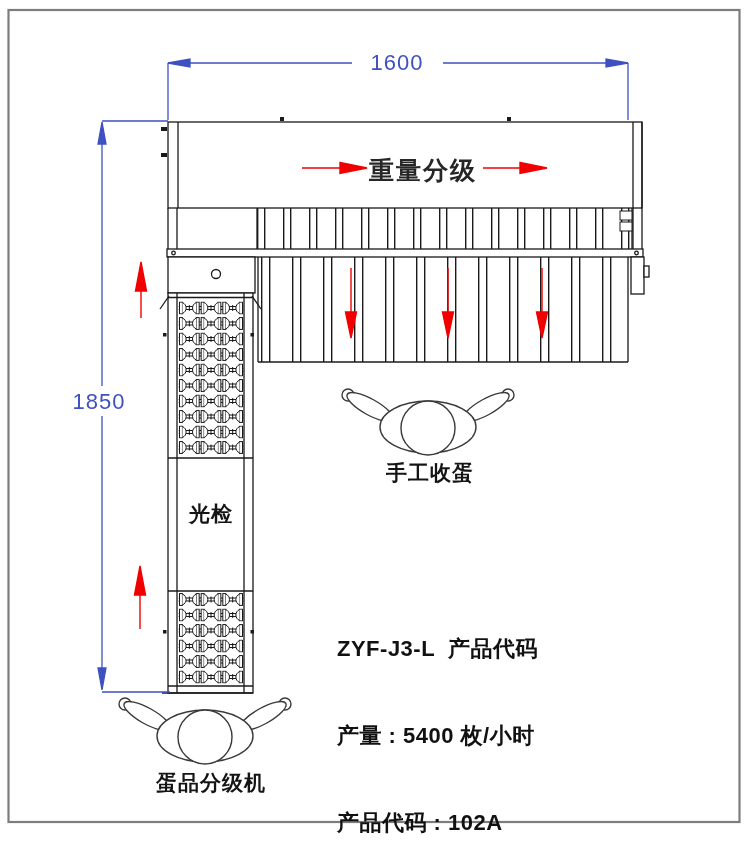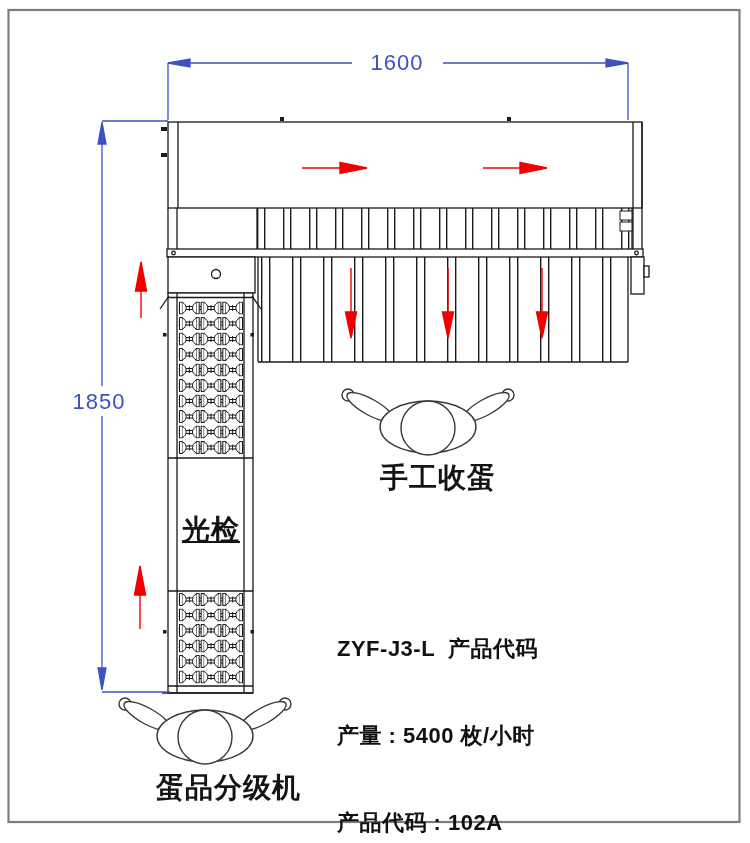--- a/index.html
+++ b/index.html
@@ -10,21 +10,21 @@
   #drawing{position:absolute;left:0;top:0;}
   .txt{position:absolute;white-space:pre;}
   .dim-label{
     color:#3e51c1;font-size:22px;font-weight:400;letter-spacing:1px;
     text-align:center;line-height:30px;
   }
   .flow-label{
     color:#262626;font-size:25px;font-weight:600;letter-spacing:2px;text-align:center;
   }
   .station-label{
-    color:#141414;font-size:28px;font-weight:600;letter-spacing:1px;text-align:center;
+    color:#141414;font-size:21px;font-weight:600;letter-spacing:1px;text-align:center;
   }
   .spec-block{
     color:#111;font-size:22px;font-weight:600;line-height:29px;letter-spacing:0.5px;
   }
 </style>
 </head>
 <body>
 
 <div id="canvas">
 
@@ -219,22 +219,23 @@
     </g>
 
     <use href="#worker" x="340" y="385" width="176" height="84"></use>
     <use href="#worker" x="117" y="694" width="176" height="84"></use>
   </svg>
 
   <div class="txt dim-label" style="left:347px;top:48px;width:100px;">1600</div>
 
   <div class="txt dim-label" style="left:49px;top:387px;width:100px;">1850</div>
 
-
-  <div class="txt station-label" style="left:176px;top:511px;width:70px;text-decoration:underline;">光检</div>
+  <div class="txt flow-label" style="left:363px;top:154px;width:120px;">重量分级</div>
+
+  <div class="txt station-label" style="left:176px;top:500px;width:70px;">光检</div>
 
   <div class="txt station-label" style="left:380px;top:459px;width:100px;">手工收蛋</div>
 
   <div class="txt station-label" style="left:156px;top:769px;width:100px;">蛋品分级机</div>
 
   <div class="txt spec-block" style="left:337px;top:576px;">
     <div>ZYF-J3-L  产品代码</div>
     <div>产量 : 5400 枚/小时</div>
     <div>产品代码 : 102A</div>
   </div>

